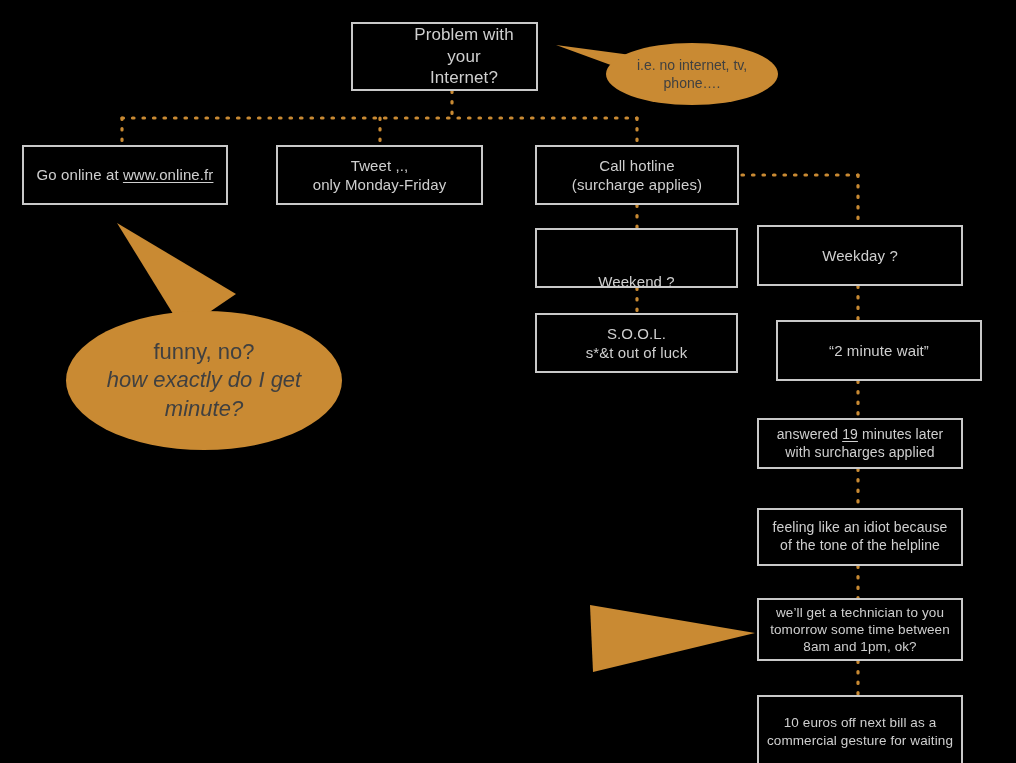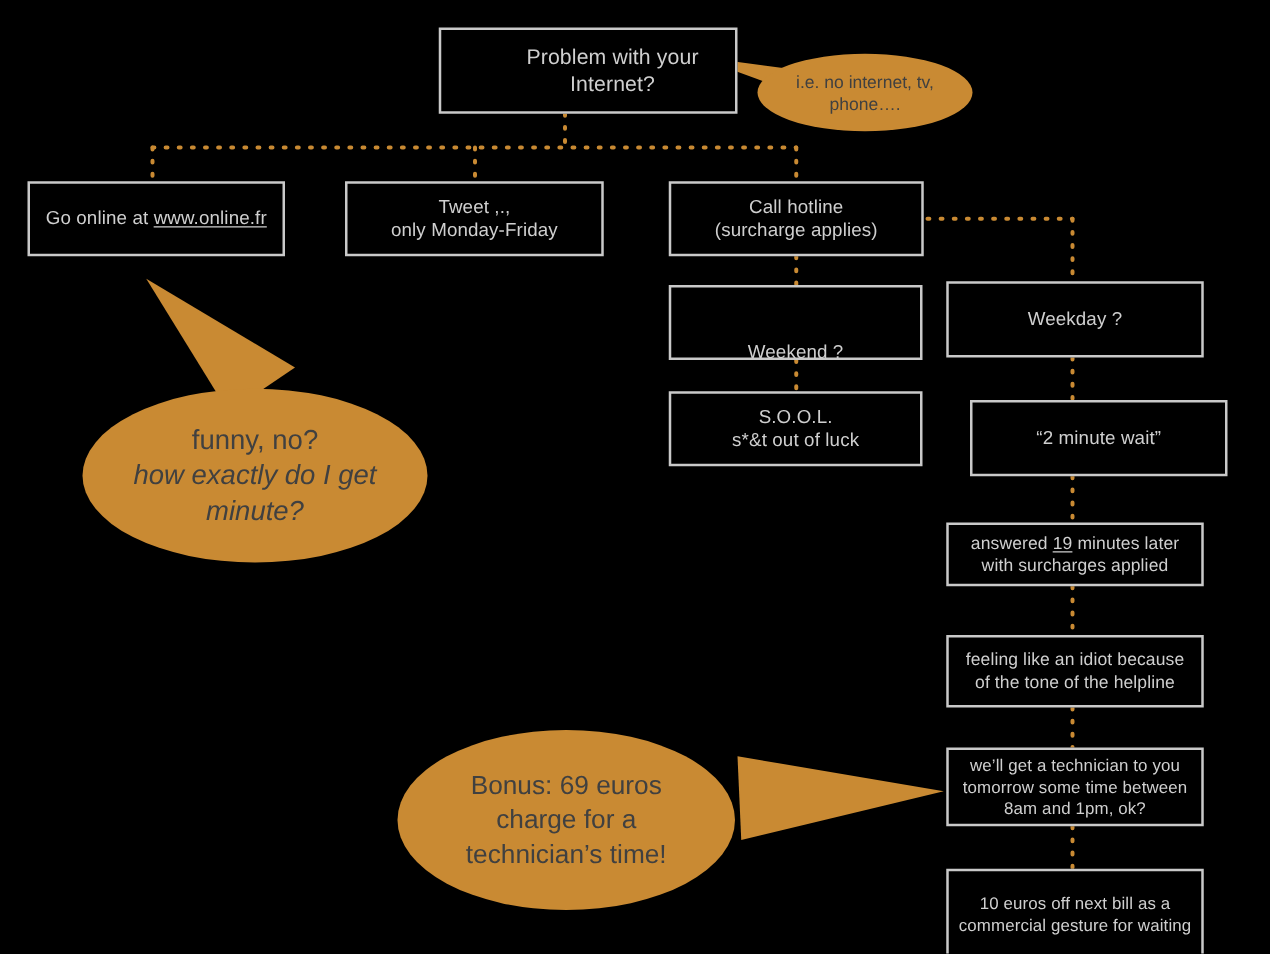--- a/index.html
+++ b/index.html
@@ -89,21 +89,21 @@
       <path d="M858 661 L858 695"></path>
     </g>
 
     <path d="M556 45 L660 83 L646 57 Z" fill="#c98a33"></path>
 
     <path d="M117 223 L183 330 L236 294 Z" fill="#c98a33"></path>
 
     <path d="M755 633 L590 605 L593 672 Z" fill="#c98a33"></path>
   </svg>
 
-  <div class="node" style="left:351px; top:22px; width:239px; height:69px; font-size:17px;padding-left:45px;">
+  <div class="node" style="left:351px; top:22px; width:187px; height:69px; font-size:17px;padding-left:45px;">
     <span class="txt" style="white-space:pre-line;">Problem with your
 Internet?</span>
   </div>
 
   <div class="node" style="left:22px; top:145px; width:206px; height:60px; font-size:15px;">
     <span class="txt">
       <span>Go online at </span><span class="u">www.online.fr</span>
     </span>
   </div>
 
@@ -163,19 +163,14 @@
   </div>
 
   <div class="bubble" style="left:66px; top:311px; width:276px; height:139px; background:#c98a33; border-radius:50%; font-size:22px;">
     <span class="txt">
       <span>funny, no?</span><br>
       <span class="ital">how exactly do I get</span><br>
       <span class="ital">minute?</span>
     </span>
   </div>
 
-  <div class="bubble" style="left:318px; top:584px; width:270px; height:144px; background:#c98a33; border-radius:50%; font-size:21px;">
-    <span class="txt" style="white-space:pre-line;">Bonus: 69 euros
-charge for a
-technician’s time!</span>
-  </div>
 
 </div>
 
 </body></html>

